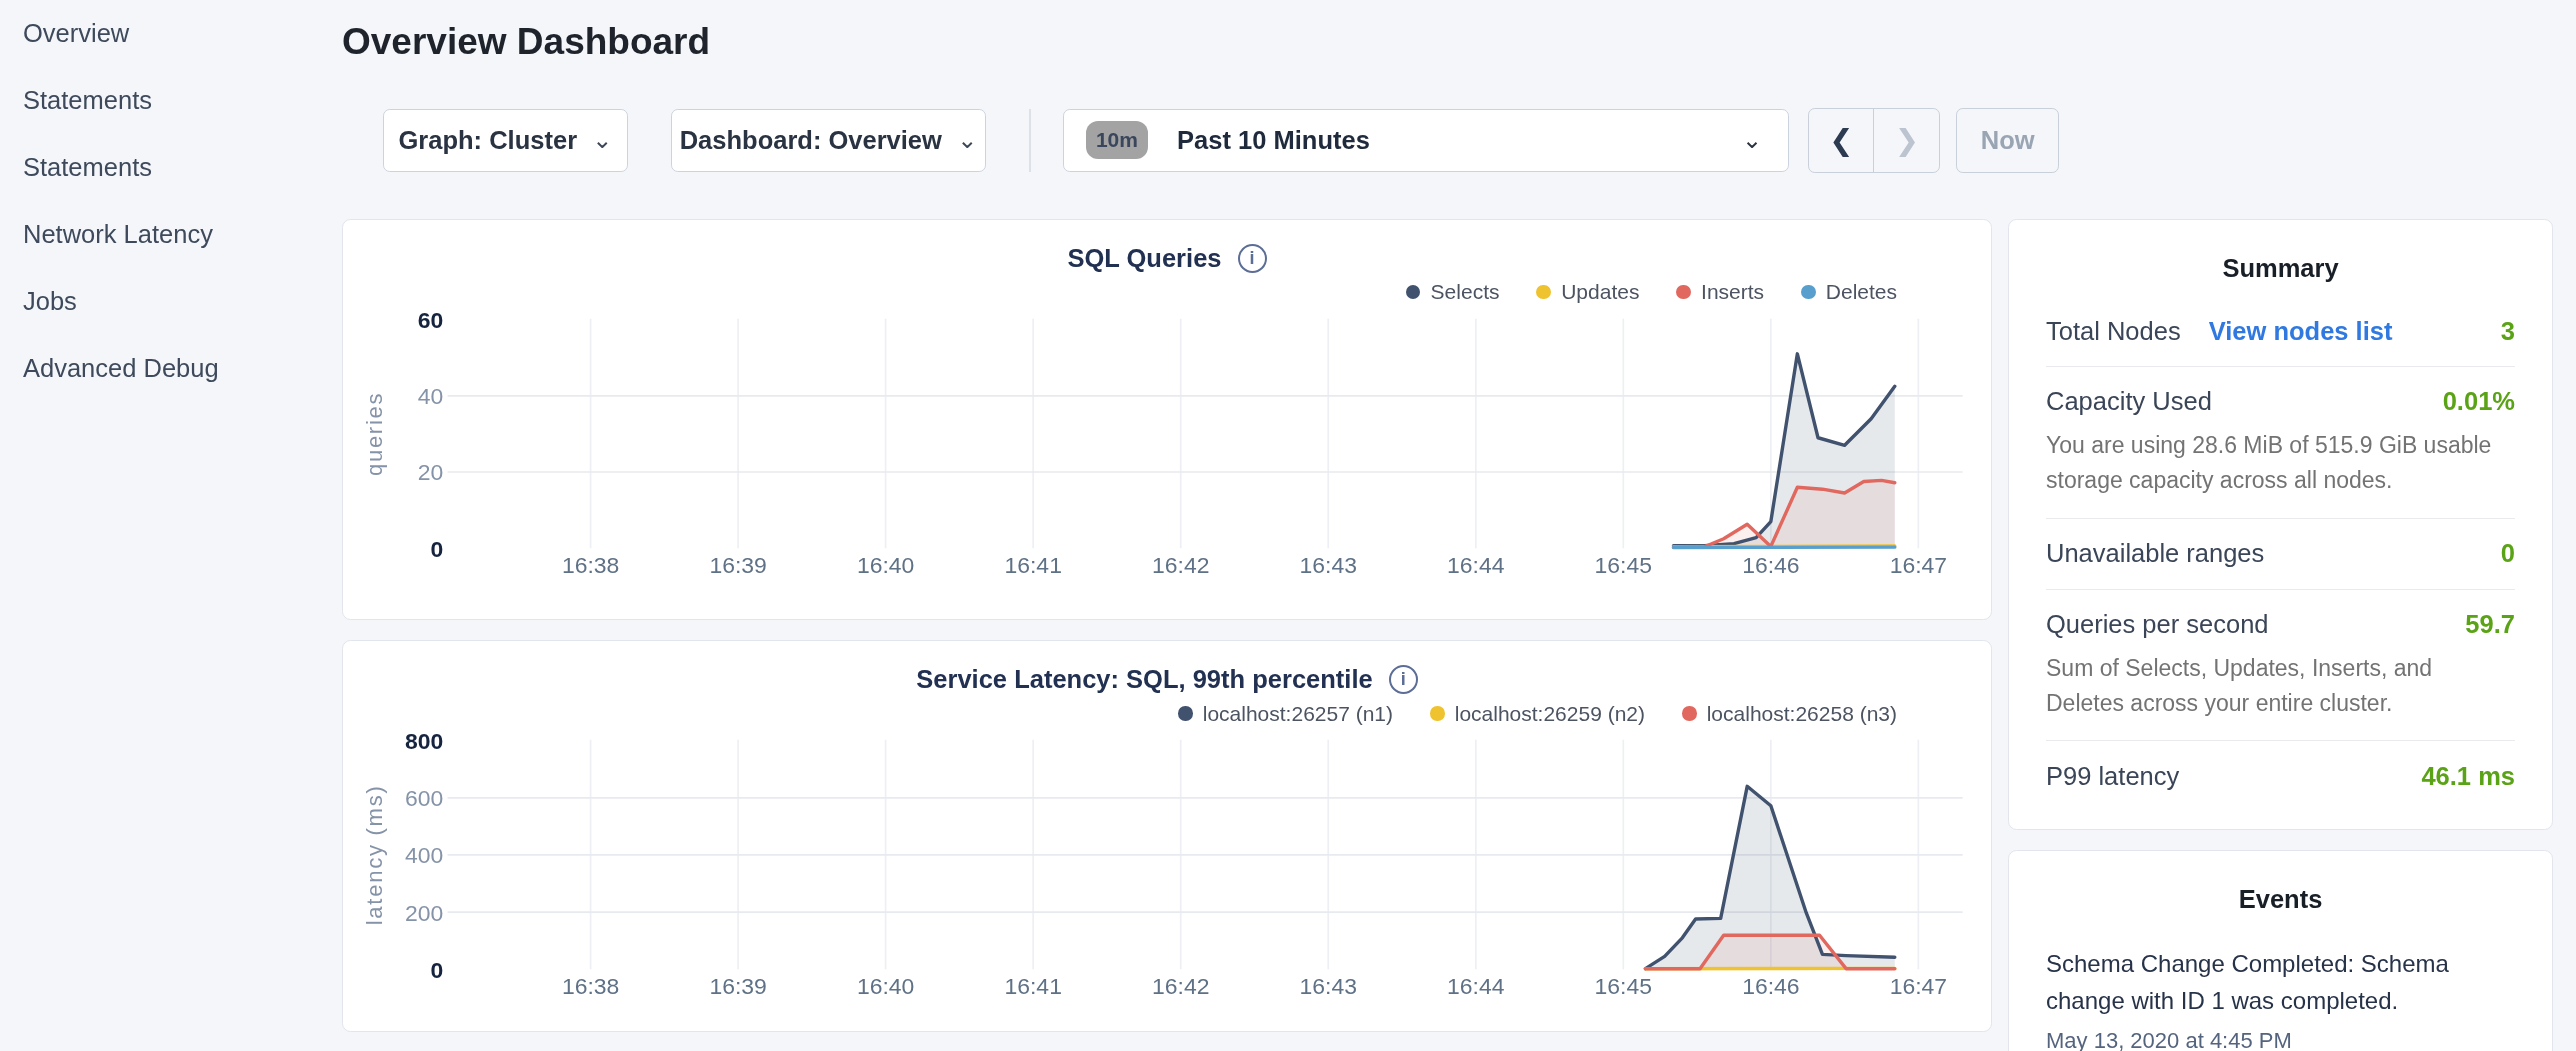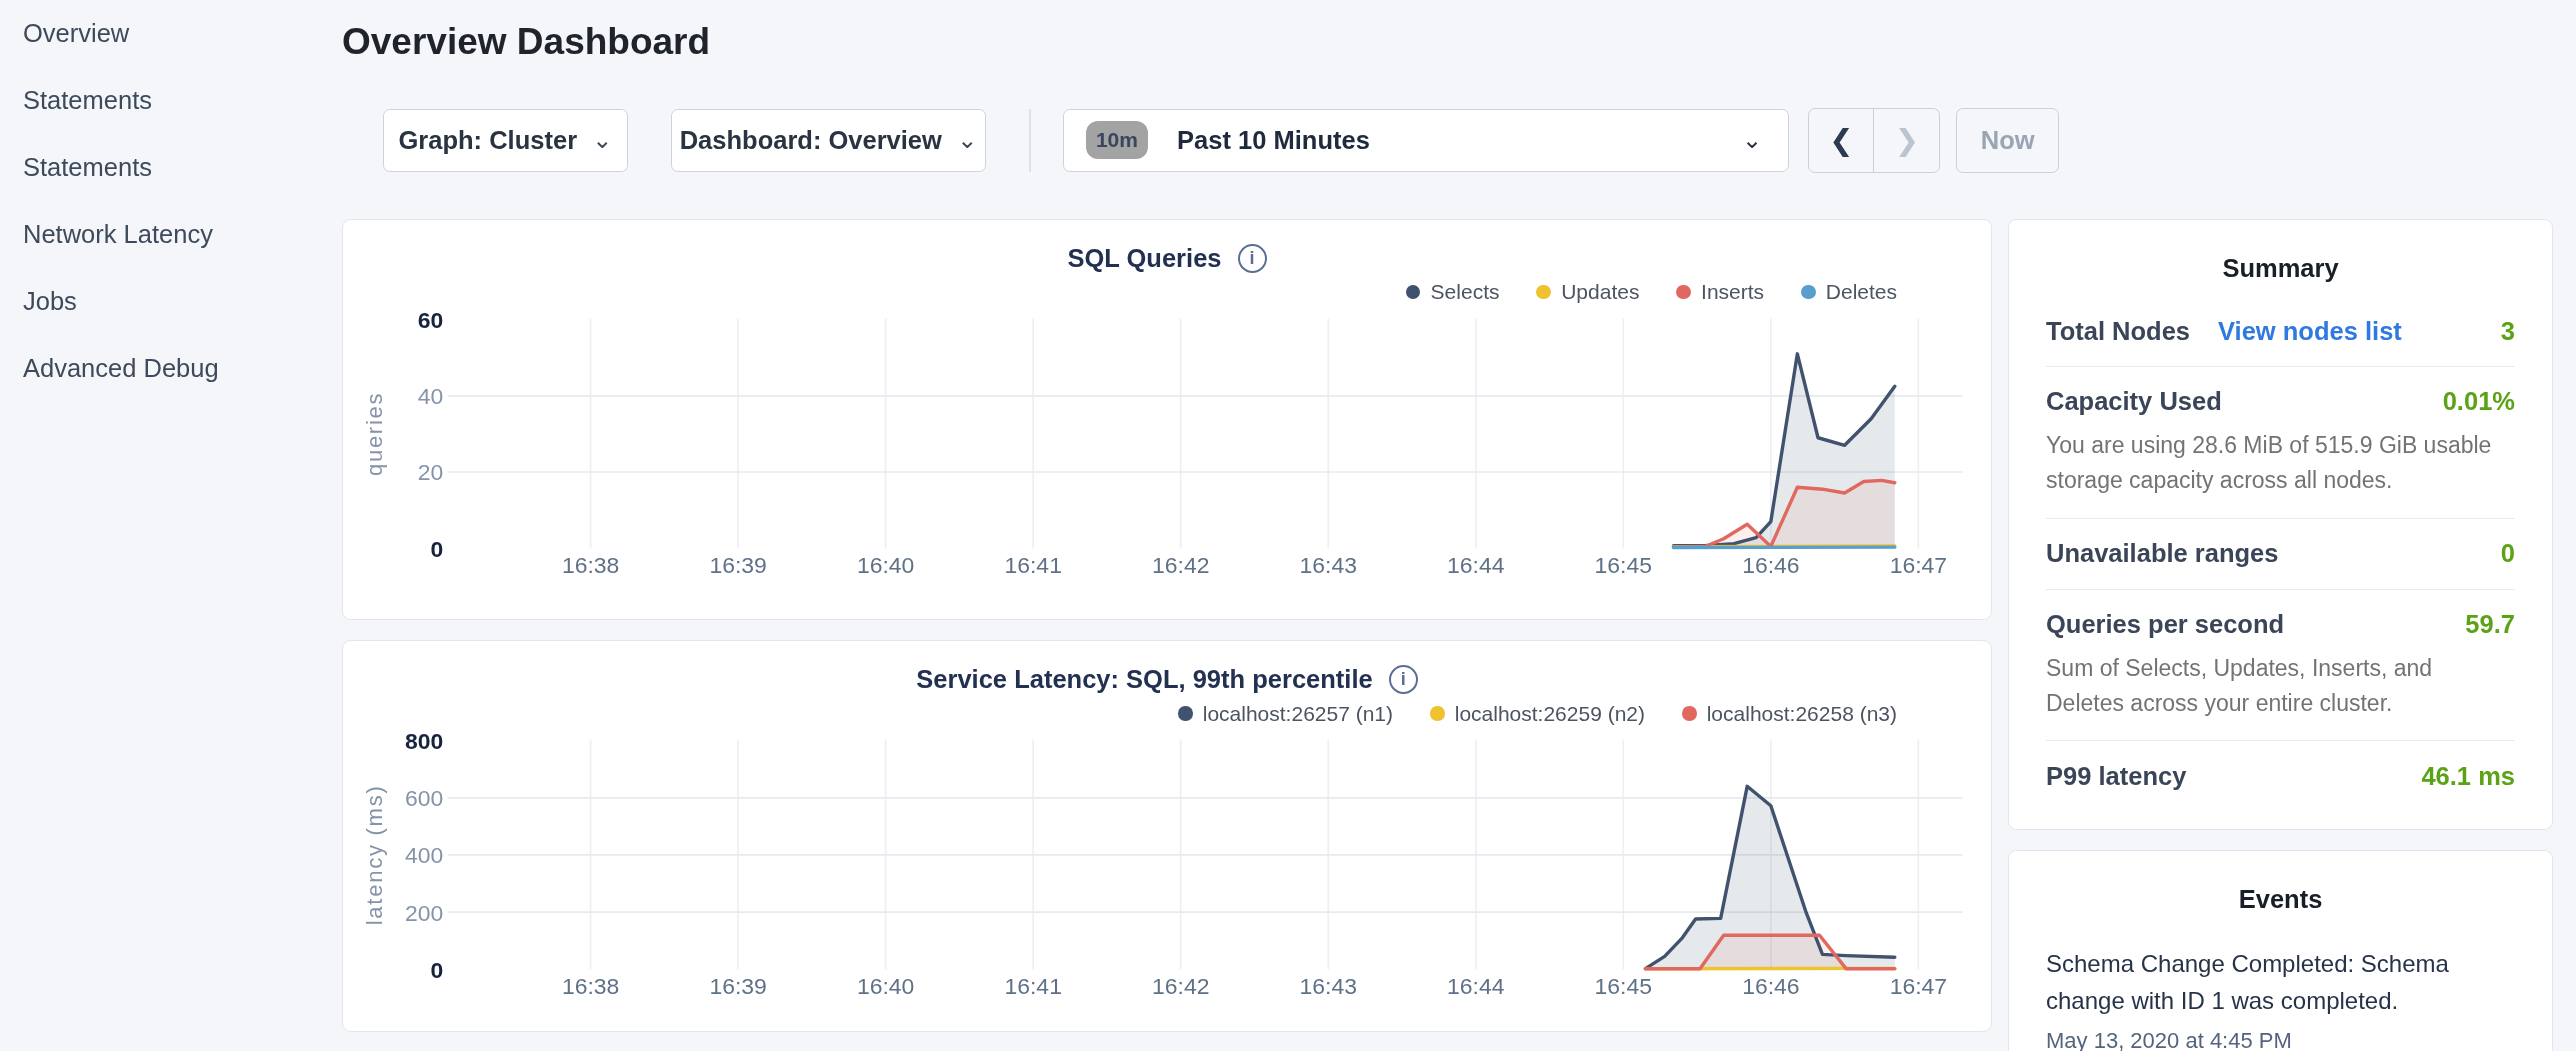--- a/index.html
+++ b/index.html
@@ -75,21 +75,21 @@
   .yl { fill:#8593a8; font-size:26px; letter-spacing:2px; }
 
   
   .right-col { width:545px; margin-left:16px; }
   .summary-card { height:611px; padding:0 37px; }
   .panel-title { text-align:center; font-size:25.5px; font-weight:700; color:#191f27; margin:34px 0 0 0; }
   .sum-rows { margin-top:13.6px; }
   .sum-row { padding:20.4px 0; border-bottom:1.7px solid #e8eaee; }
   .sum-row:last-child { border-bottom:none; }
   .sum-line { display:flex; align-items:baseline; }
-  .sum-label { font-size:25.5px; font-weight:700; color:#3a4557; }
+  .sum-label { font-size:25.5px; font-weight:400; color:#3a4557; }
   .sum-link { font-size:25.5px; font-weight:600; color:#3079e0; margin-left:28px; text-decoration:none; cursor:pointer; }
   .sum-link:empty { display:none; }
   .sum-value { font-size:25.5px; font-weight:700; color:#5aa216; margin-left:auto; white-space:nowrap; }
   .sum-desc { margin:12px 0 0 0; font-size:23px; color:#737373; line-height:1.5; }
   .sum-desc:empty { display:none; }
 
   .events-card { margin-top:20.4px; padding:0 37px; height:221px; }
   .event-text { margin:31px 0 0 0; font-size:24px; color:#273349; line-height:1.55; }
   .event-time { margin:8.5px 0 0 0; font-size:22px; color:#55647e; }
 </style>

